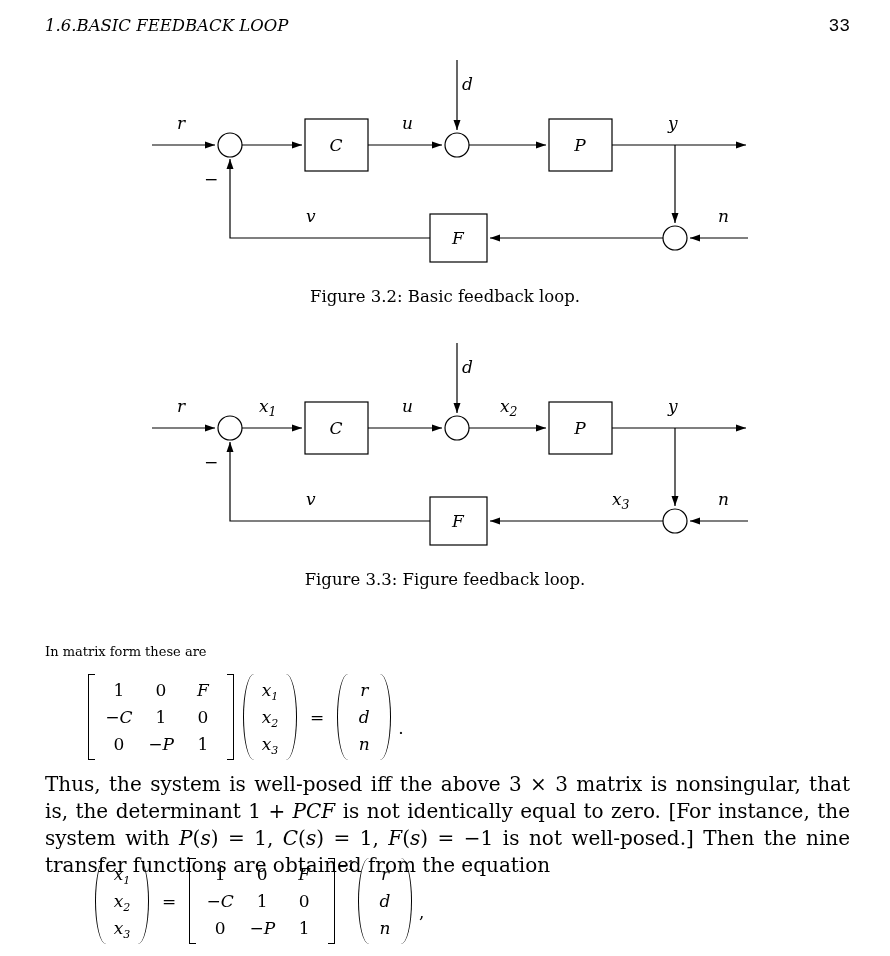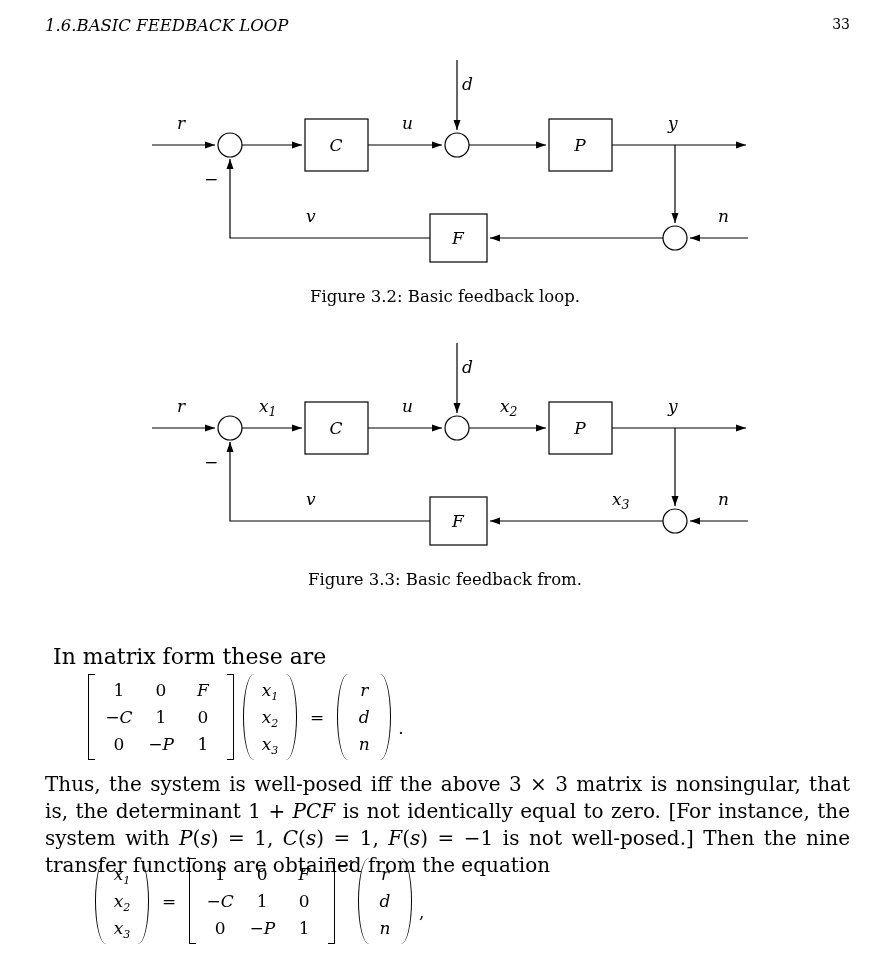--- a/index.html
+++ b/index.html
@@ -2,23 +2,23 @@
 <html><head>
 <meta charset="utf-8">
 <style>
   * { margin:0; padding:0; box-sizing:border-box; }
   html, body { width:890px; height:956px; background:#ffffff; color:#000; }
   body { position:relative; overflow:hidden; font-family:"DejaVu Serif","Liberation Serif",serif; }
   .abs { position:absolute; }
   .it { font-style:italic; }
   .hdr-left { left:45px; top:16px; font-size:16.5px; font-style:italic; }
   .hdr-left .hdr-name { }
-  .hdr-right { right:40px; top:16px; font-size:14px; }
+  .hdr-right { right:40px; top:16px; font-size:18px;font-family:Liberation Mono, monospace; }
   .caption { left:0; width:890px; text-align:center; font-size:16.5px; }
-  .bodytext { font-size:22px;margin-left:8px; }
+  .bodytext { font-size:13px; }
   .para { font-size:20px; line-height:27px; text-align:justify; }
   svg text { font-family:"DejaVu Serif","Liberation Serif",serif; font-size:17px; font-style:italic; }
 
   
   .eq { position:absolute; display:flex; align-items:center; font-size:17px; }
   .br { align-self:stretch; }
   .sq { width:7px; }
   .sq.l { border-left:1.6px solid #000; border-top:1.6px solid #000; border-bottom:1.6px solid #000; }
   .sq.r { border-right:1.6px solid #000; border-top:1.6px solid #000; border-bottom:1.6px solid #000; }
   .pa { width:11px; }
@@ -110,21 +110,21 @@
     <text x="668" y="79">y</text>
     <text x="612" y="172"><tspan>x</tspan><tspan dy="4" font-size="12.5">3</tspan></text>
     <text x="718" y="172">n</text>
     <text x="306" y="172">v</text>
     <text x="204" y="135" font-style="normal">−</text>
     <text x="336" y="101" text-anchor="middle">C</text>
     <text x="580" y="101" text-anchor="middle">P</text>
     <text x="458" y="194" text-anchor="middle">F</text>
   </g>
 </svg>
-<div class="abs caption" style="top:570px;">Figure 3.3: Basic feedback from.</div>
+<div class="abs caption" style="top:570px;">Figure 3.3: Figure feedback loop.</div>
 
 <div class="abs bodytext" style="left:45px; top:644px;">In matrix form these are</div>
 
 <div class="eq" style="left:88px; top:674px;">
   <div class="br sq l"></div>
   <div class="m3">
     <span>1</span>
     <span>0</span>
     <span class="it">F</span>
     <span class="it">−C</span>

